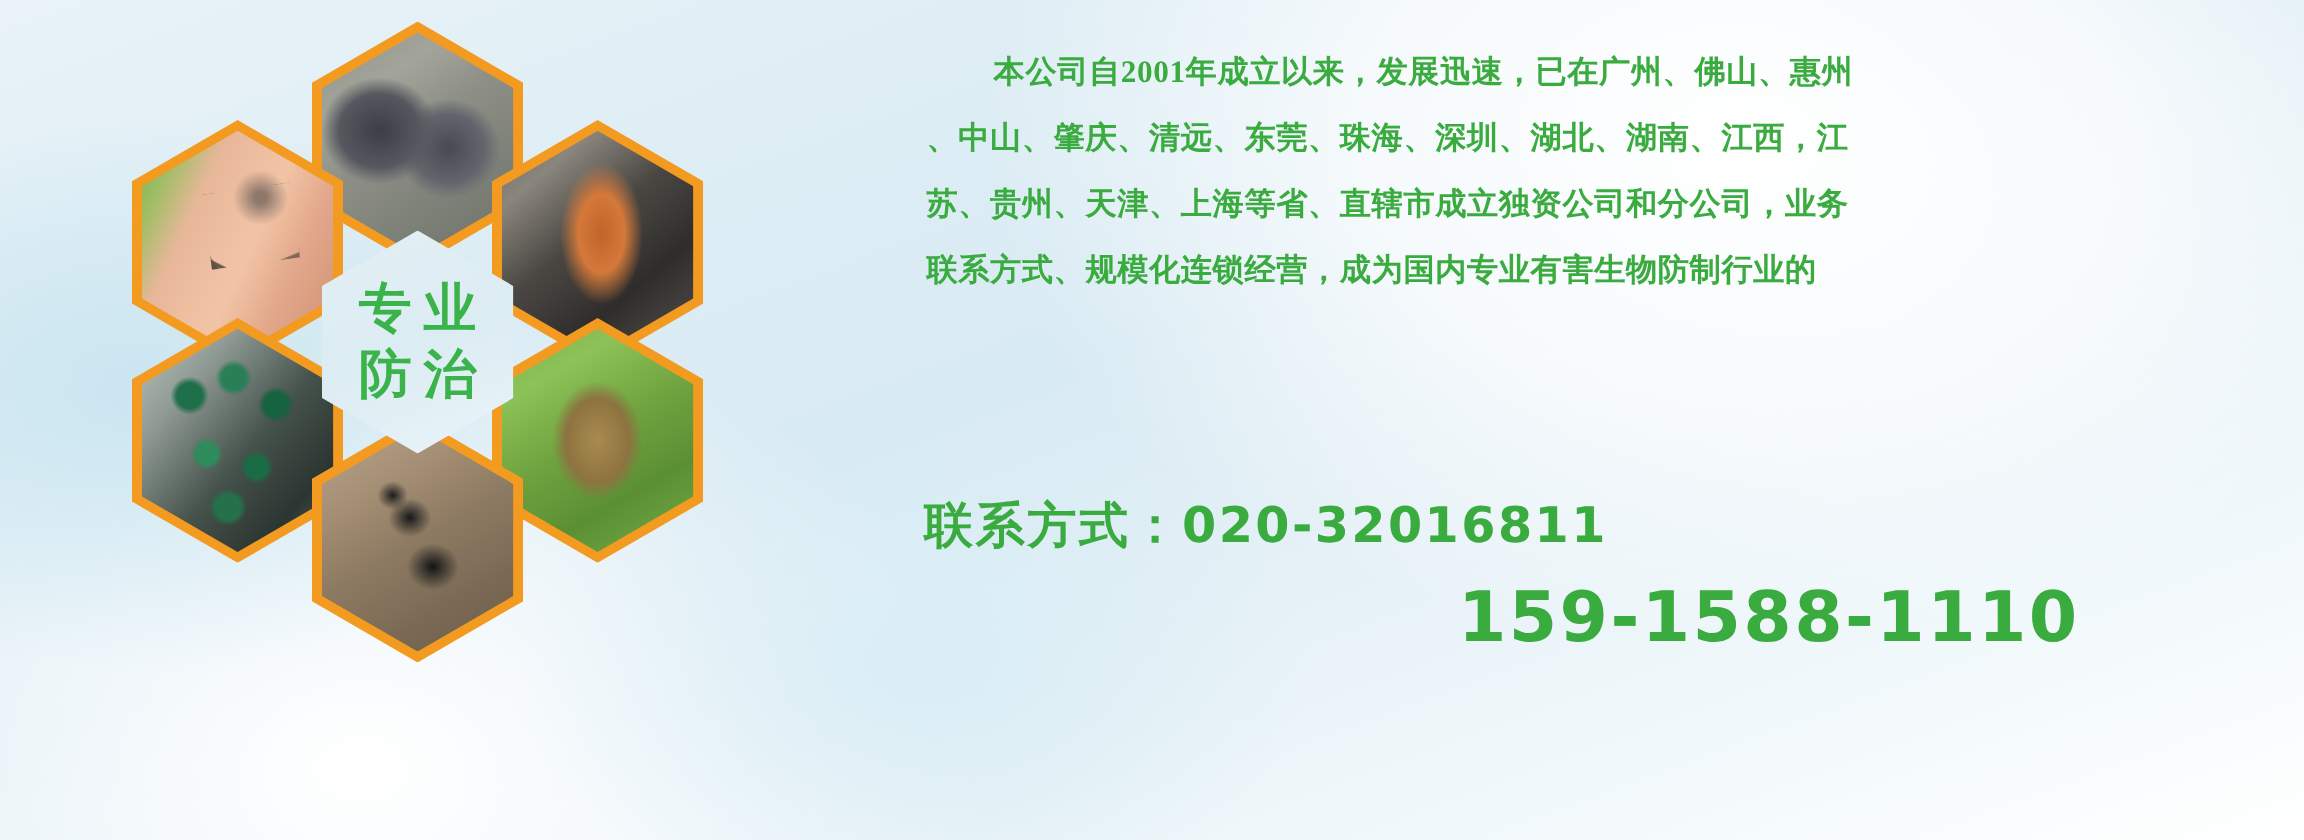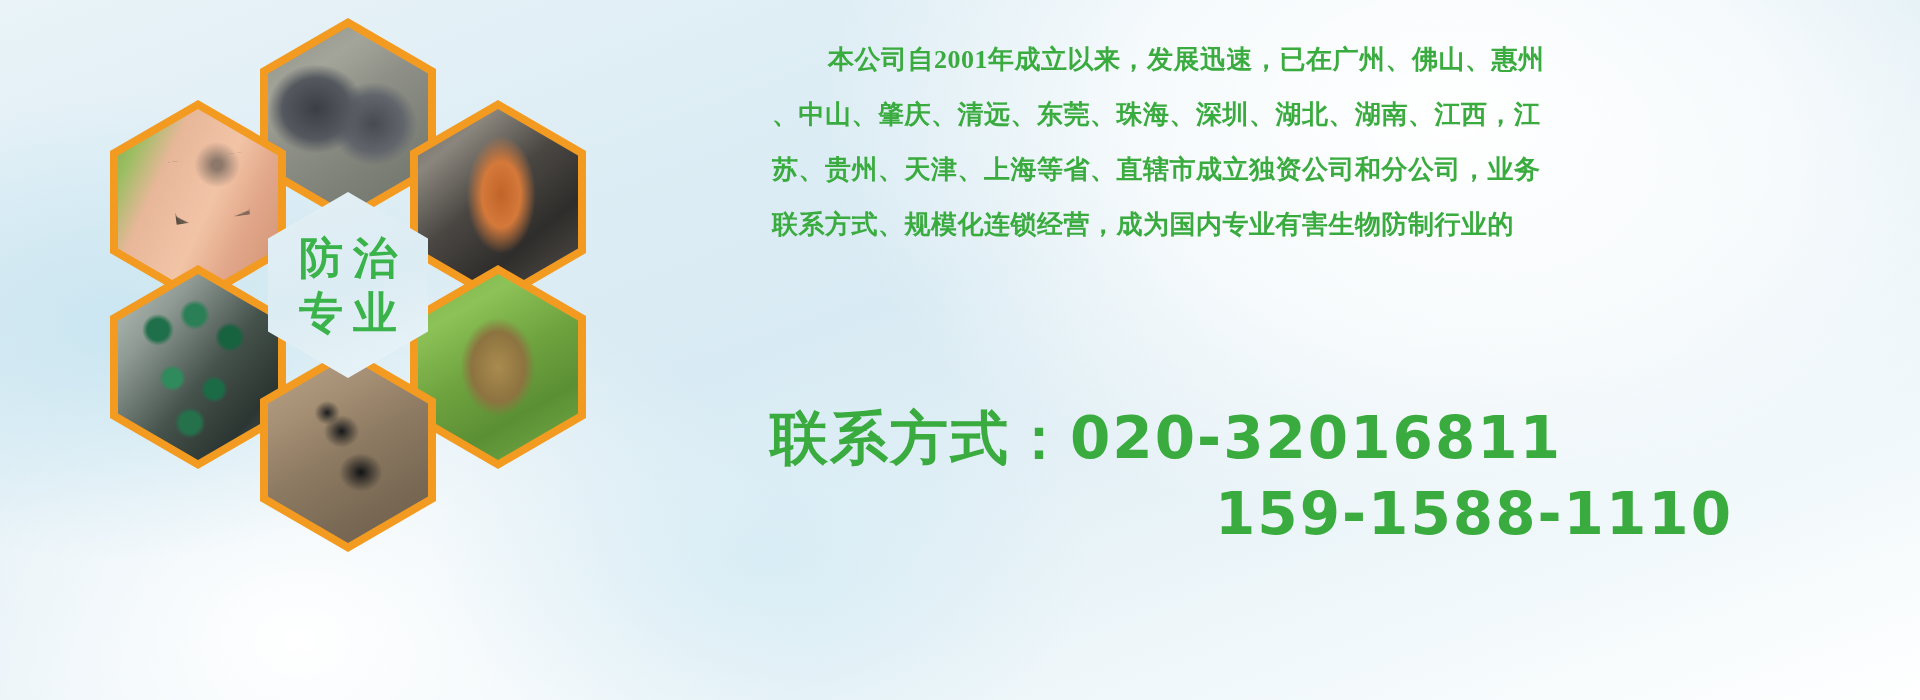--- a/index.html
+++ b/index.html
@@ -110,21 +110,21 @@
     letter-spacing:0.5px;
   }
   .copy .lead{display:inline-block;width:56px;}
   .copy p{margin:0;}
 
   .contact{
     position:absolute;left:770px;top:400px;width:1130px;
     color:#3aab3f;font-weight:bold;
     font-family:"DejaVu Sans","Liberation Sans",sans-serif;
   }
-  .contact .row1{font-size:58px;line-height:76px;letter-spacing:2px;}
+  .contact .row1{font-size:41px;line-height:76px;letter-spacing:2px;}
   .contact .row2{font-size:58px;line-height:76px;letter-spacing:2px;padding-left:278px;text-align:center;}
 </style>
 </head>
 <body>
 
 <div class="banner">
   <div class="wash"></div>
 
   <div class="hive">
 
@@ -160,22 +160,22 @@
 
     <div class="hex" style="left:180px;top:348px;width:176px;height:204px;">
       <div class="inner" style="left:8px;top:9px;width:160px;height:186px;">
         <div class="ph-ant"></div>
       </div>
     </div>
 
     <div class="hex" style="left:180px;top:183px;width:176px;height:204px;background:transparent;">
       <div class="inner" style="left:8px;top:9px;width:160px;height:186px;">
         <div class="ph-center">
+          <div class="center-word">专业</div>
           <div class="center-word">防治</div>
-          <div class="center-word">专业</div>
         </div>
       </div>
     </div>
 
   </div>
 
   <div class="copy">
     <p><span class="lead"></span><span>本公司自2001年成立以来，发展迅速，已在广州、佛山、惠州</span></p>
     <p>、中山、肇庆、清远、东莞、珠海、深圳、湖北、湖南、江西，江</p>
     <p>苏、贵州、天津、上海等省、直辖市成立独资公司和分公司，业务</p>

